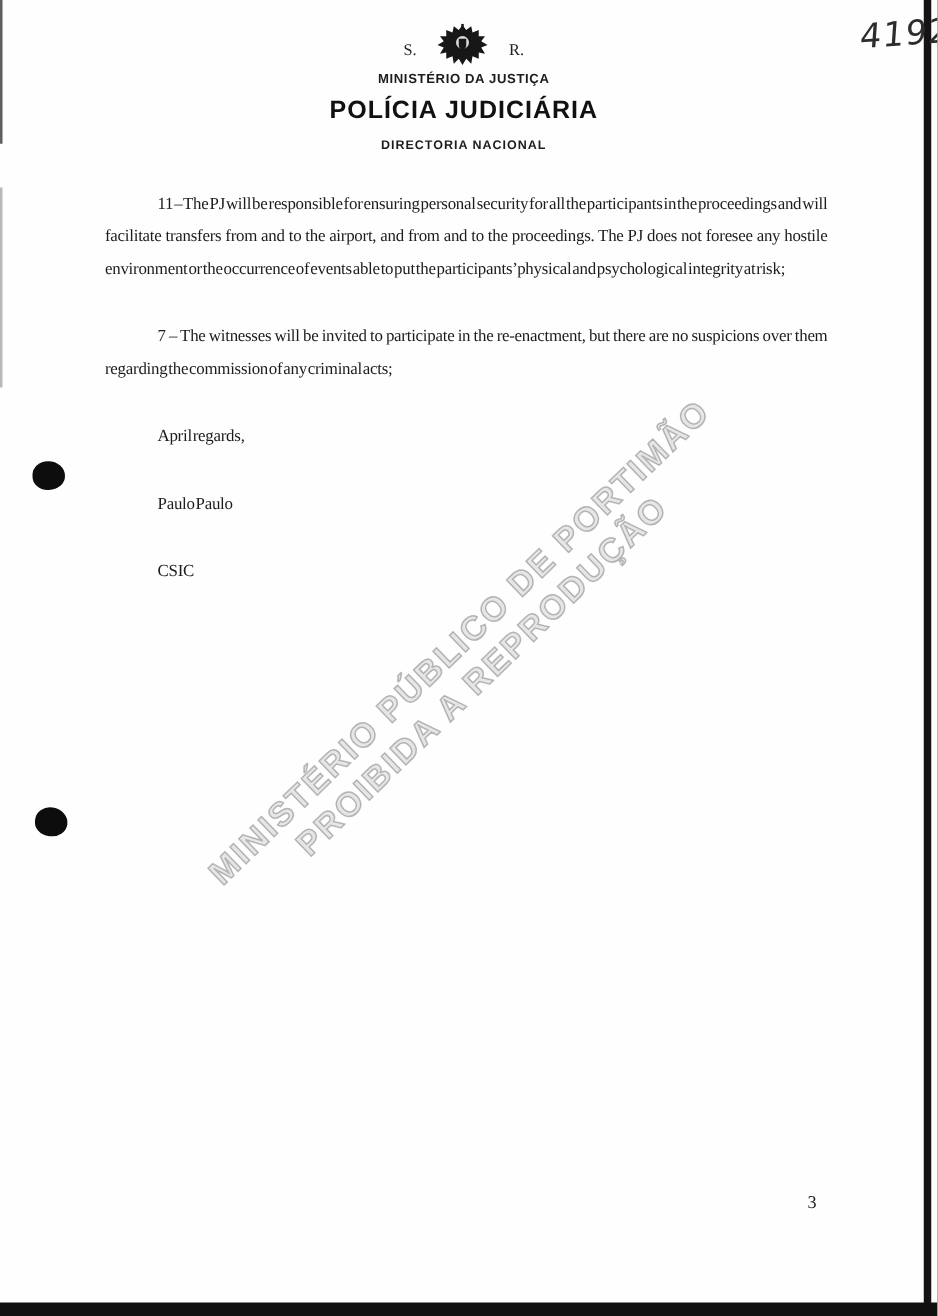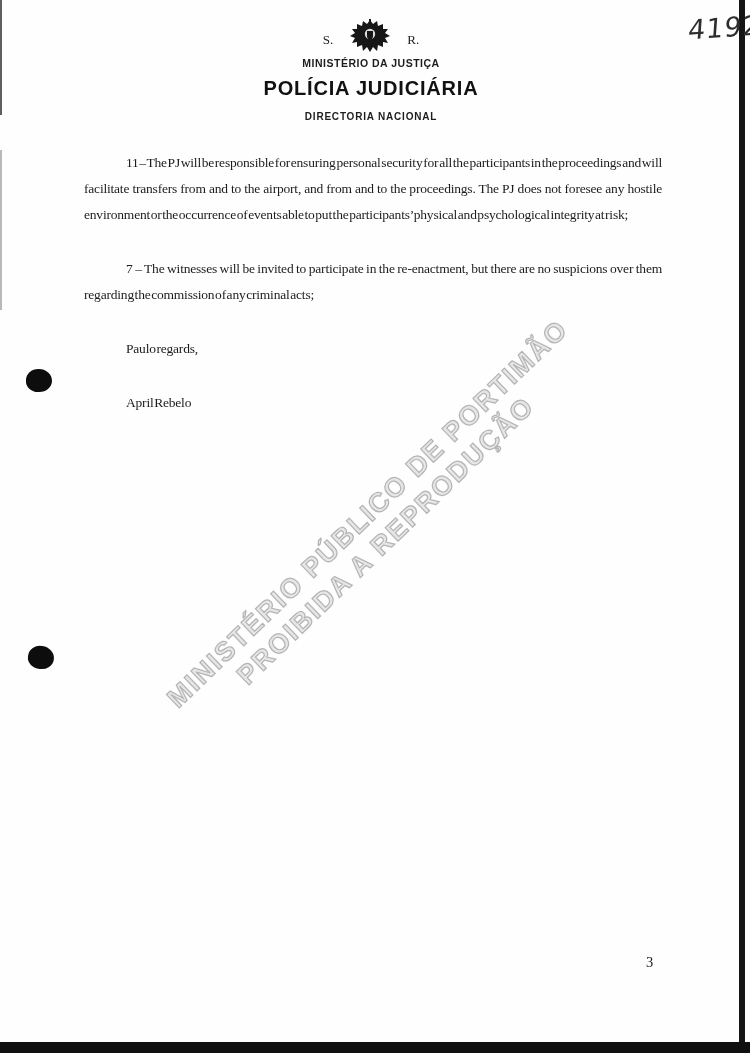--- a/index.html
+++ b/index.html
@@ -101,19 +101,20 @@
       <span class="crest-initial">R.</span>
     </div>
     <div class="ministry">MINISTÉRIO DA JUSTIÇA</div>
     <div class="org-title">POLÍCIA JUDICIÁRIA</div>
     <div class="directorate">DIRECTORIA NACIONAL</div>
   </div>
 
   <div class="letter-body">
     <p>11 – The PJ will be responsible for ensuring personal security for all the participants in the proceedings and will facilitate transfers from and to the airport, and from and to the proceedings. The PJ does not foresee any hostile environment or the occurrence of events able to put the participants’ physical and psychological integrity at risk;</p>
     <p>7 – The witnesses will be invited to participate in the re-enactment, but there are no suspicions over them regarding the commission of any criminal acts;</p>
-    <p class="signoff">Paulo regards,</p>
-    <p class="sig-name">April Rebelo</p>
+    <p class="signoff">April regards,</p>
+    <p class="sig-name">Paulo Paulo</p>
+    <p class="sig-role">CSIC</p>
   </div>
 
   <div class="page-number">3</div>
 
 </div>
 
 </body></html>

